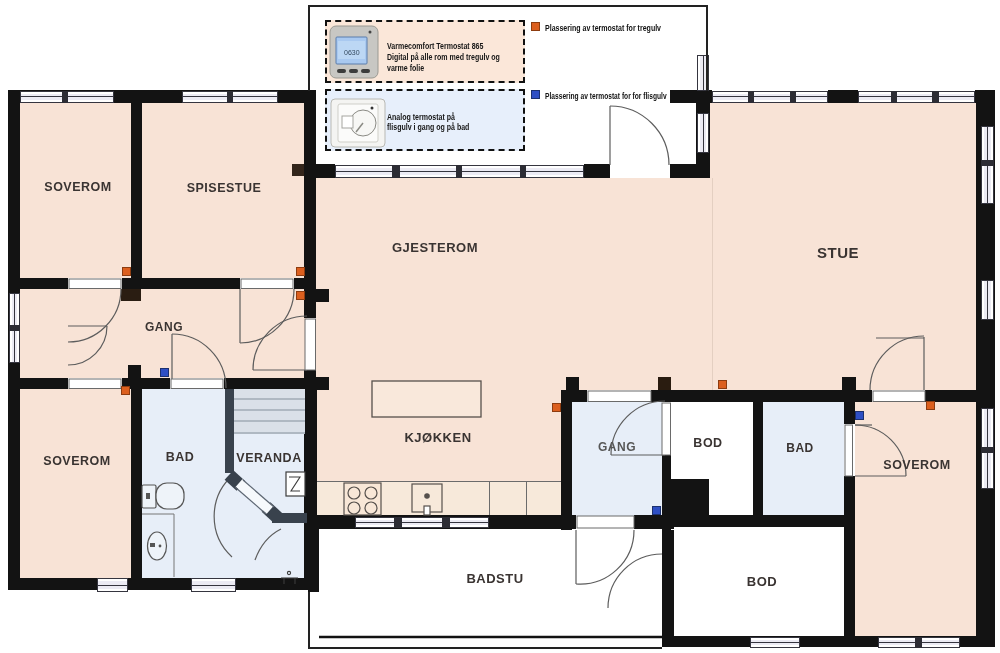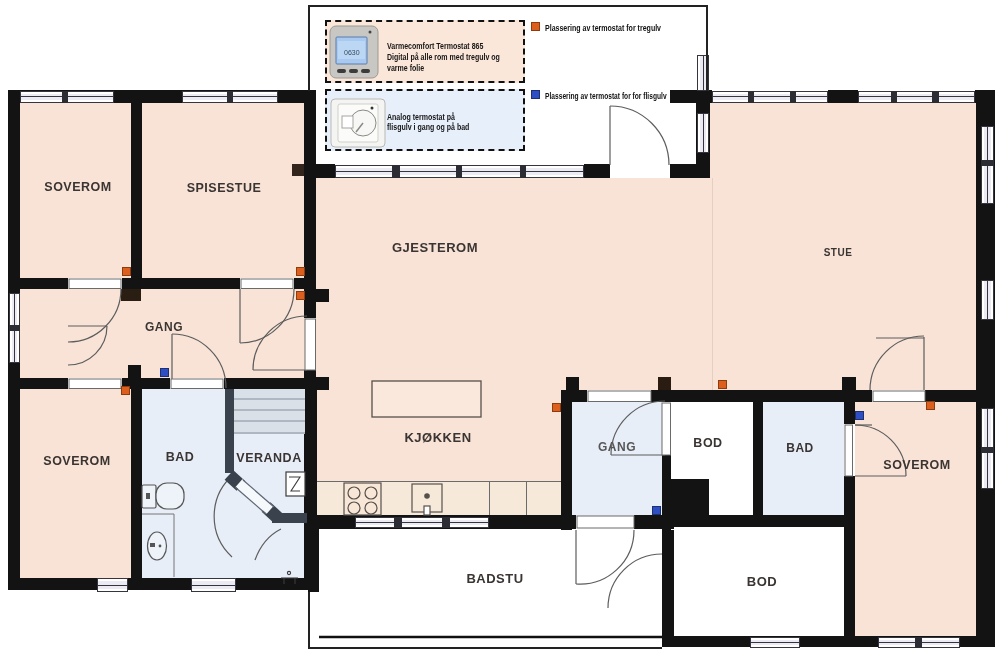--- a/index.html
+++ b/index.html
@@ -317,21 +317,21 @@
 
   <div class="lbl" style="left:78px;top:187px;font-size:12.5px;">SOVEROM</div>
   <div class="lbl" style="left:224px;top:188px;font-size:12.5px;">SPISESTUE</div>
   <div class="lbl" style="left:164px;top:327px;font-size:12px;">GANG</div>
   <div class="lbl" style="left:77px;top:461px;font-size:12.5px;">SOVEROM</div>
   <div class="lbl" style="left:180px;top:457px;font-size:12.5px;">BAD</div>
   <div class="lbl" style="left:269px;top:458px;font-size:12.5px;">VERANDA</div>
   <div class="lbl" style="left:435px;top:247px;font-size:13px;">GJESTEROM</div>
   <div class="lbl" style="left:438px;top:437px;font-size:13px;">KJØKKEN</div>
   <div class="lbl" style="left:495px;top:578px;font-size:13px;">BADSTU</div>
-  <div class="lbl" style="left:838px;top:252px;font-size:10px;">STUE</div>
+  <div class="lbl" style="left:838px;top:252px;font-size:15px;">STUE</div>
   <div class="lbl" style="left:617px;top:447px;font-size:12px;color:#565656;">GANG</div>
   <div class="lbl" style="left:708px;top:443px;font-size:12.5px;">BOD</div>
   <div class="lbl" style="left:800px;top:448px;font-size:12px;">BAD</div>
   <div class="lbl" style="left:917px;top:465px;font-size:12.5px;">SOVEROM</div>
   <div class="lbl" style="left:762px;top:581px;font-size:13px;">BOD</div>
 
   <div style="position:absolute;left:325px;top:20px;width:200px;height:63px;background:#fbe7d9;border:2px dashed #111;box-sizing:border-box;"></div>
   <div style="position:absolute;left:325px;top:89px;width:200px;height:62px;background:#e7effb;border:2px dashed #111;box-sizing:border-box;"></div>
 
   <svg style="left:329px;top:25px;" width="50" height="54" viewBox="0 0 50 54">

